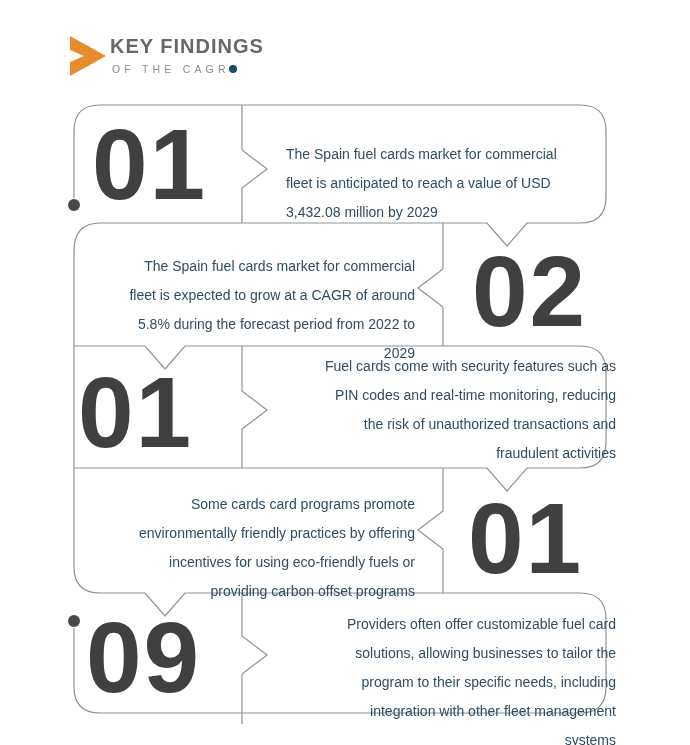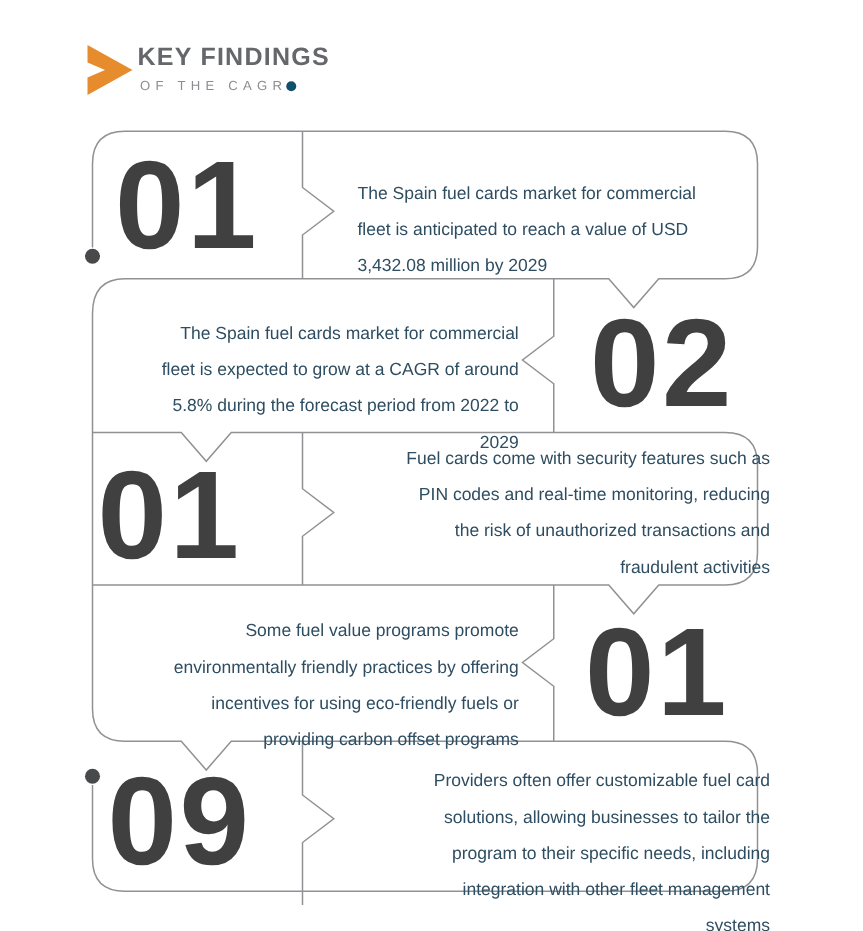--- a/index.html
+++ b/index.html
@@ -79,21 +79,21 @@
 fleet is anticipated to reach a value of USD
 3,432.08 million by 2029</div>
 <div class="finding-text text-2">The Spain fuel cards market for commercial
 fleet is expected to grow at a CAGR of around
 5.8% during the forecast period from 2022 to
 2029</div>
 <div class="finding-text text-3">Fuel cards come with security features such as
 PIN codes and real-time monitoring, reducing
 the risk of unauthorized transactions and
 fraudulent activities</div>
-<div class="finding-text text-4">Some fuel value programs promote
+<div class="finding-text text-4">Some cards card programs promote
 environmentally friendly practices by offering
 incentives for using eco-friendly fuels or
 providing carbon offset programs</div>
 <div class="finding-text text-5">Providers often offer customizable fuel card
 solutions, allowing businesses to tailor the
 program to their specific needs, including
 integration with other fleet management
 systems</div>
 
 </body></html>

